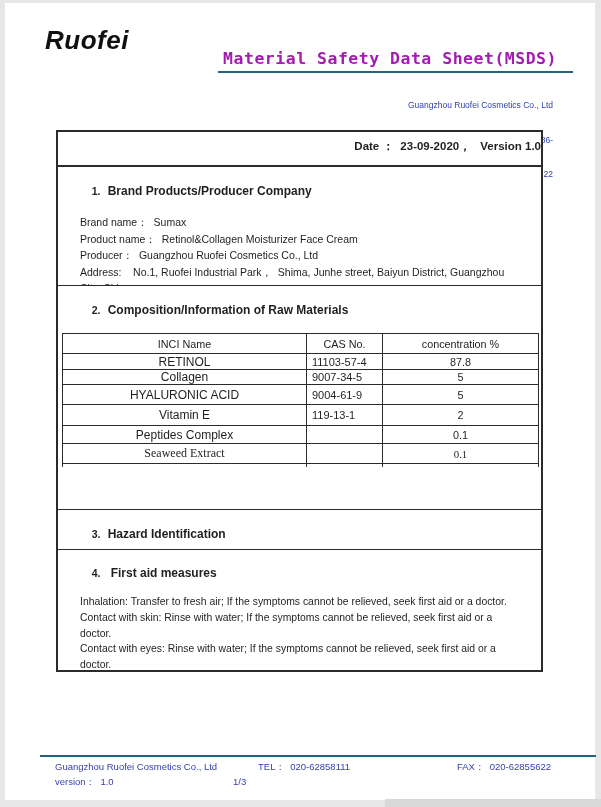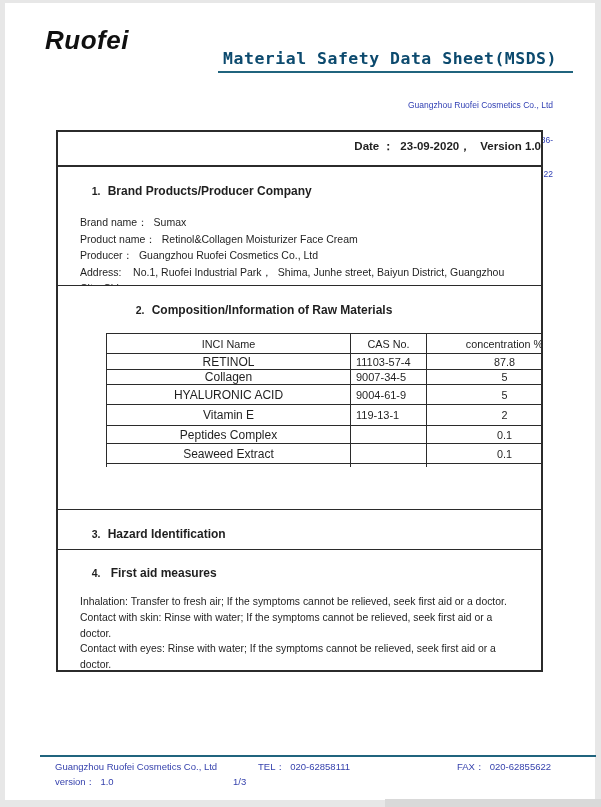--- a/index.html
+++ b/index.html
@@ -23,21 +23,21 @@
     font-size:26px;font-weight:bold;font-style:italic;letter-spacing:.5px;color:#101010;
   }
   .title-block{
     position:absolute;left:213px;top:46px;width:355px;
     border-bottom:2px solid #20647e;padding-bottom:3px;
     text-align:right;
   }
   .doc-title{
     font-family:"DejaVu Sans Mono", monospace;
     font-weight:bold;font-size:16.5px;letter-spacing:.5px;
-    color:#0c4a6e;padding-right:16px;white-space:nowrap;
+    color:#a21caf;padding-right:16px;white-space:nowrap;
   }
   .contact{
     position:absolute;left:213px;top:74px;width:355px;
     text-align:right;padding-right:20px;box-sizing:border-box;
     font-size:8.5px;line-height:11.5px;color:#2f3eb3;white-space:pre;
   }
   
   .main-box{
     position:absolute;left:51px;top:127px;width:487px;height:542px;
     border:2px solid #2b2b2b;box-sizing:border-box;overflow:hidden;
@@ -47,37 +47,37 @@
     height:26px;border-bottom:2px solid #2b2b2b;
     padding:7px 0 0 10px;box-sizing:content-box;
     font-weight:bold;font-size:11.5px;white-space:pre;text-align:right;
   }
   .sec{box-sizing:border-box;overflow:hidden;}
   .sec-head{font-weight:bold;font-size:12px;padding:3px 0 2px 7px;white-space:pre;}
   .sec-head .num{display:inline-block;width:16px;font-size:10.5px;}
   .sec4 .sec-head .num{width:19px;}
   .bline{font-size:10.5px;line-height:16.5px;margin-left:22px;white-space:pre;}
   .sec1{height:119px;border-bottom:1.5px solid #2b2b2b;}
-  .sec2{height:181px;padding-left:44px;}
+  .sec2{height:181px;}
   .comp-table{
     border-collapse:collapse;margin-left:4px;width:476px;table-layout:fixed;
   }
   .comp-table td,.comp-table th{
     border:1.5px solid #2b2b2b;padding:0;font-weight:normal;
     overflow:hidden;vertical-align:middle;
   }
   .col-inci{width:244px;}
   .col-cas{width:76px;}
   .col-conc{width:156px;}
   .comp-table th{font-size:10.8px;text-align:center;height:19px;}
   .td-inci{text-align:center;font-size:12px;}
   .td-cas{text-align:left;font-size:11px;padding-left:5px !important;}
   .td-conc{text-align:center;font-size:10.8px;}
   .r1{height:16px;} .r2{height:14px;} .r3{height:20px;} .r4{height:21px;}
-  .r5{height:18px;} .r6{height:20px;} .r7{height:16px;}
+  .r5{height:18px;} .r6{height:20px;font-family:Liberation Serif, serif;} .r7{height:16px;}
   .spacer{height:42px;}
   .sec3{height:40px;border-top:1.5px solid #2b2b2b;}
   .sec4{height:127px;border-top:1.5px solid #2b2b2b;}
   .sec4 .sec-head{padding-top:2px;padding-bottom:0;}
   .sec4 .bline{line-height:15.8px;font-size:10.4px;}
   
   .footer-line{
     position:absolute;left:35px;top:752px;width:556px;height:2px;background:#20647e;
   }
   .footer span{

